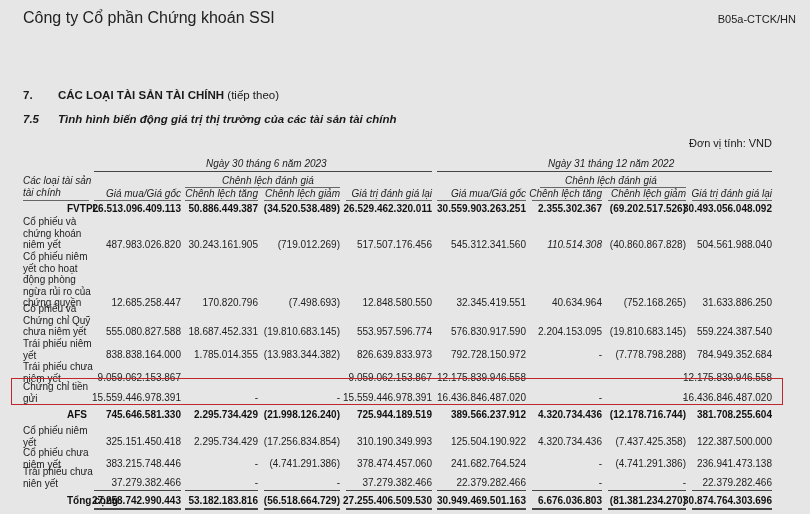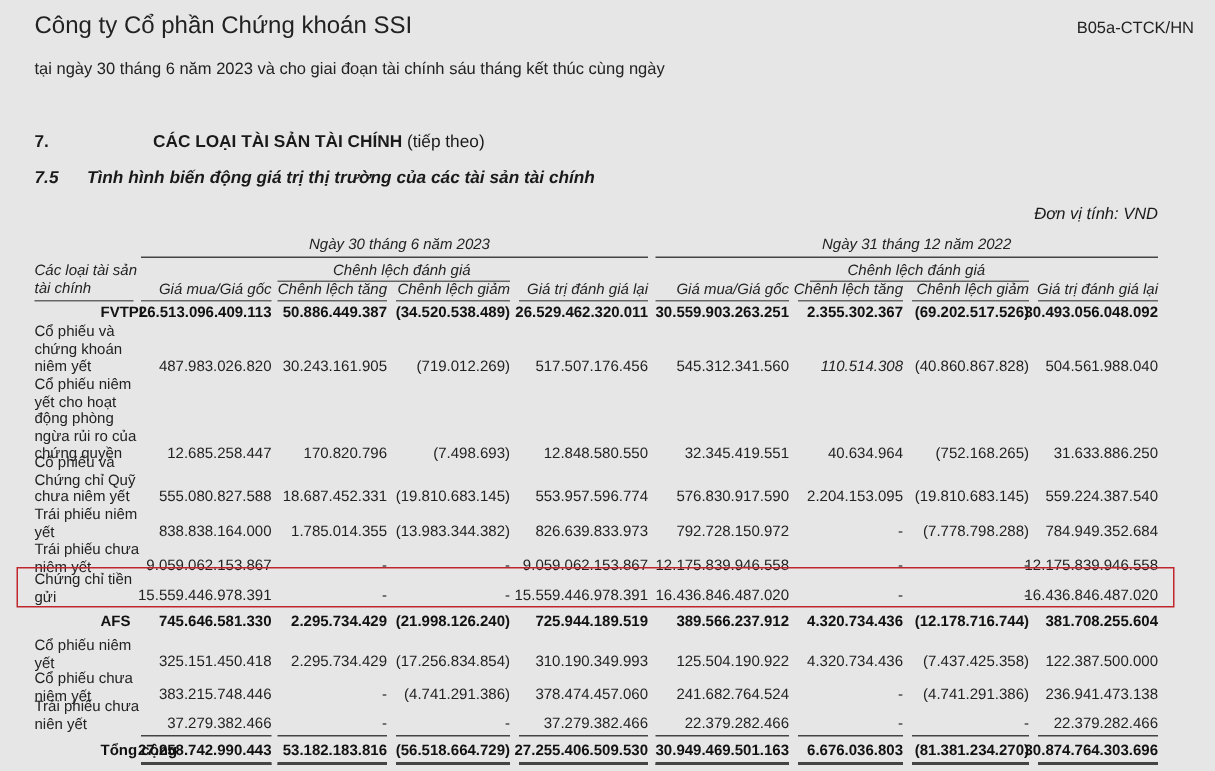--- a/index.html
+++ b/index.html
@@ -8,24 +8,24 @@
     background: #e6e6e6;
     font-family: "Liberation Sans", "DejaVu Sans", sans-serif;
     color: #1a1a1a;
     position: relative;
   }
   .company { position: absolute; left: 23px; top: 9px; font-size: 16px; color: #222; }
   .code { position: absolute; right: 14px; top: 13px; font-size: 11px; color: #222; }
   .subtitle { position: absolute; left: 23px; top: 40px; font-size: 11px; line-height: 13px; color: #222; }
   .sec7 { position: absolute; left: 23px; top: 89px; font-size: 11.5px; }
   .sec7 .num { display: inline-block; width: 35px; font-weight: bold; }
-  .sec7 .title { font-weight: bold; margin-left: 44px; }
+  .sec7 .title { font-weight: bold; }
   .sec75 { position: absolute; left: 23px; top: 113px; font-size: 11.5px; font-style: italic; font-weight: bold; }
   .sec75 .num { display: inline-block; width: 35px; }
-  .unit { position: absolute; right: 38px; top: 137px; font-size: 11px; font-style: italic; }
+  .unit { position: absolute; right: 38px; top: 137px; font-size: 11px; }
 
   .hdr { position: absolute; font-size: 10px; font-style: italic; color: #222; white-space: nowrap; }
   .hline { position: absolute; height: 1px; background: #444; }
   .hline.thin { background: #666; }
   .row { position: absolute; left: 0; width: 810px; font-size: 10px; }
   .lbl { position: absolute; left: 23px; line-height: 11.5px; color: #222; }
   .v { position: absolute; text-align: right; white-space: nowrap; color: #222; }
   .bold .lbl, .bold .v { font-weight: bold; color: #111; margin-left: 44px; }
 
   .c1 { right: calc(810px - 181px); }
@@ -39,21 +39,20 @@
 
   .highlight-box { position: absolute; left: 11px; top: 378px; width: 772px; height: 27px; border: 1.5px solid #c0272d; box-sizing: border-box; }
   .total-underline { position: absolute; height: 1px; background: #444; }
 </style>
 </head>
 <body>
 
 <div class="company">Công ty Cổ phần Chứng khoán SSI</div>
 <div class="code">B05a-CTCK/HN</div>
 <div class="subtitle">
-  <div>tại ngày 30 tháng 6 năm 2023 và cho giai đoạn tài chính sáu tháng kết thúc cùng ngày</div>
 </div>
 
 <div class="sec7">
   <span class="num">7.</span><span class="title">CÁC LOẠI TÀI SẢN TÀI CHÍNH</span><span> (tiếp theo)</span>
 </div>
 <div class="sec75">
   <span class="num">7.5</span><span>Tình hình biến động giá trị thị trường của các tài sản tài chính</span>
 </div>
 <div class="unit">Đơn vị tính: VND</div>
 

